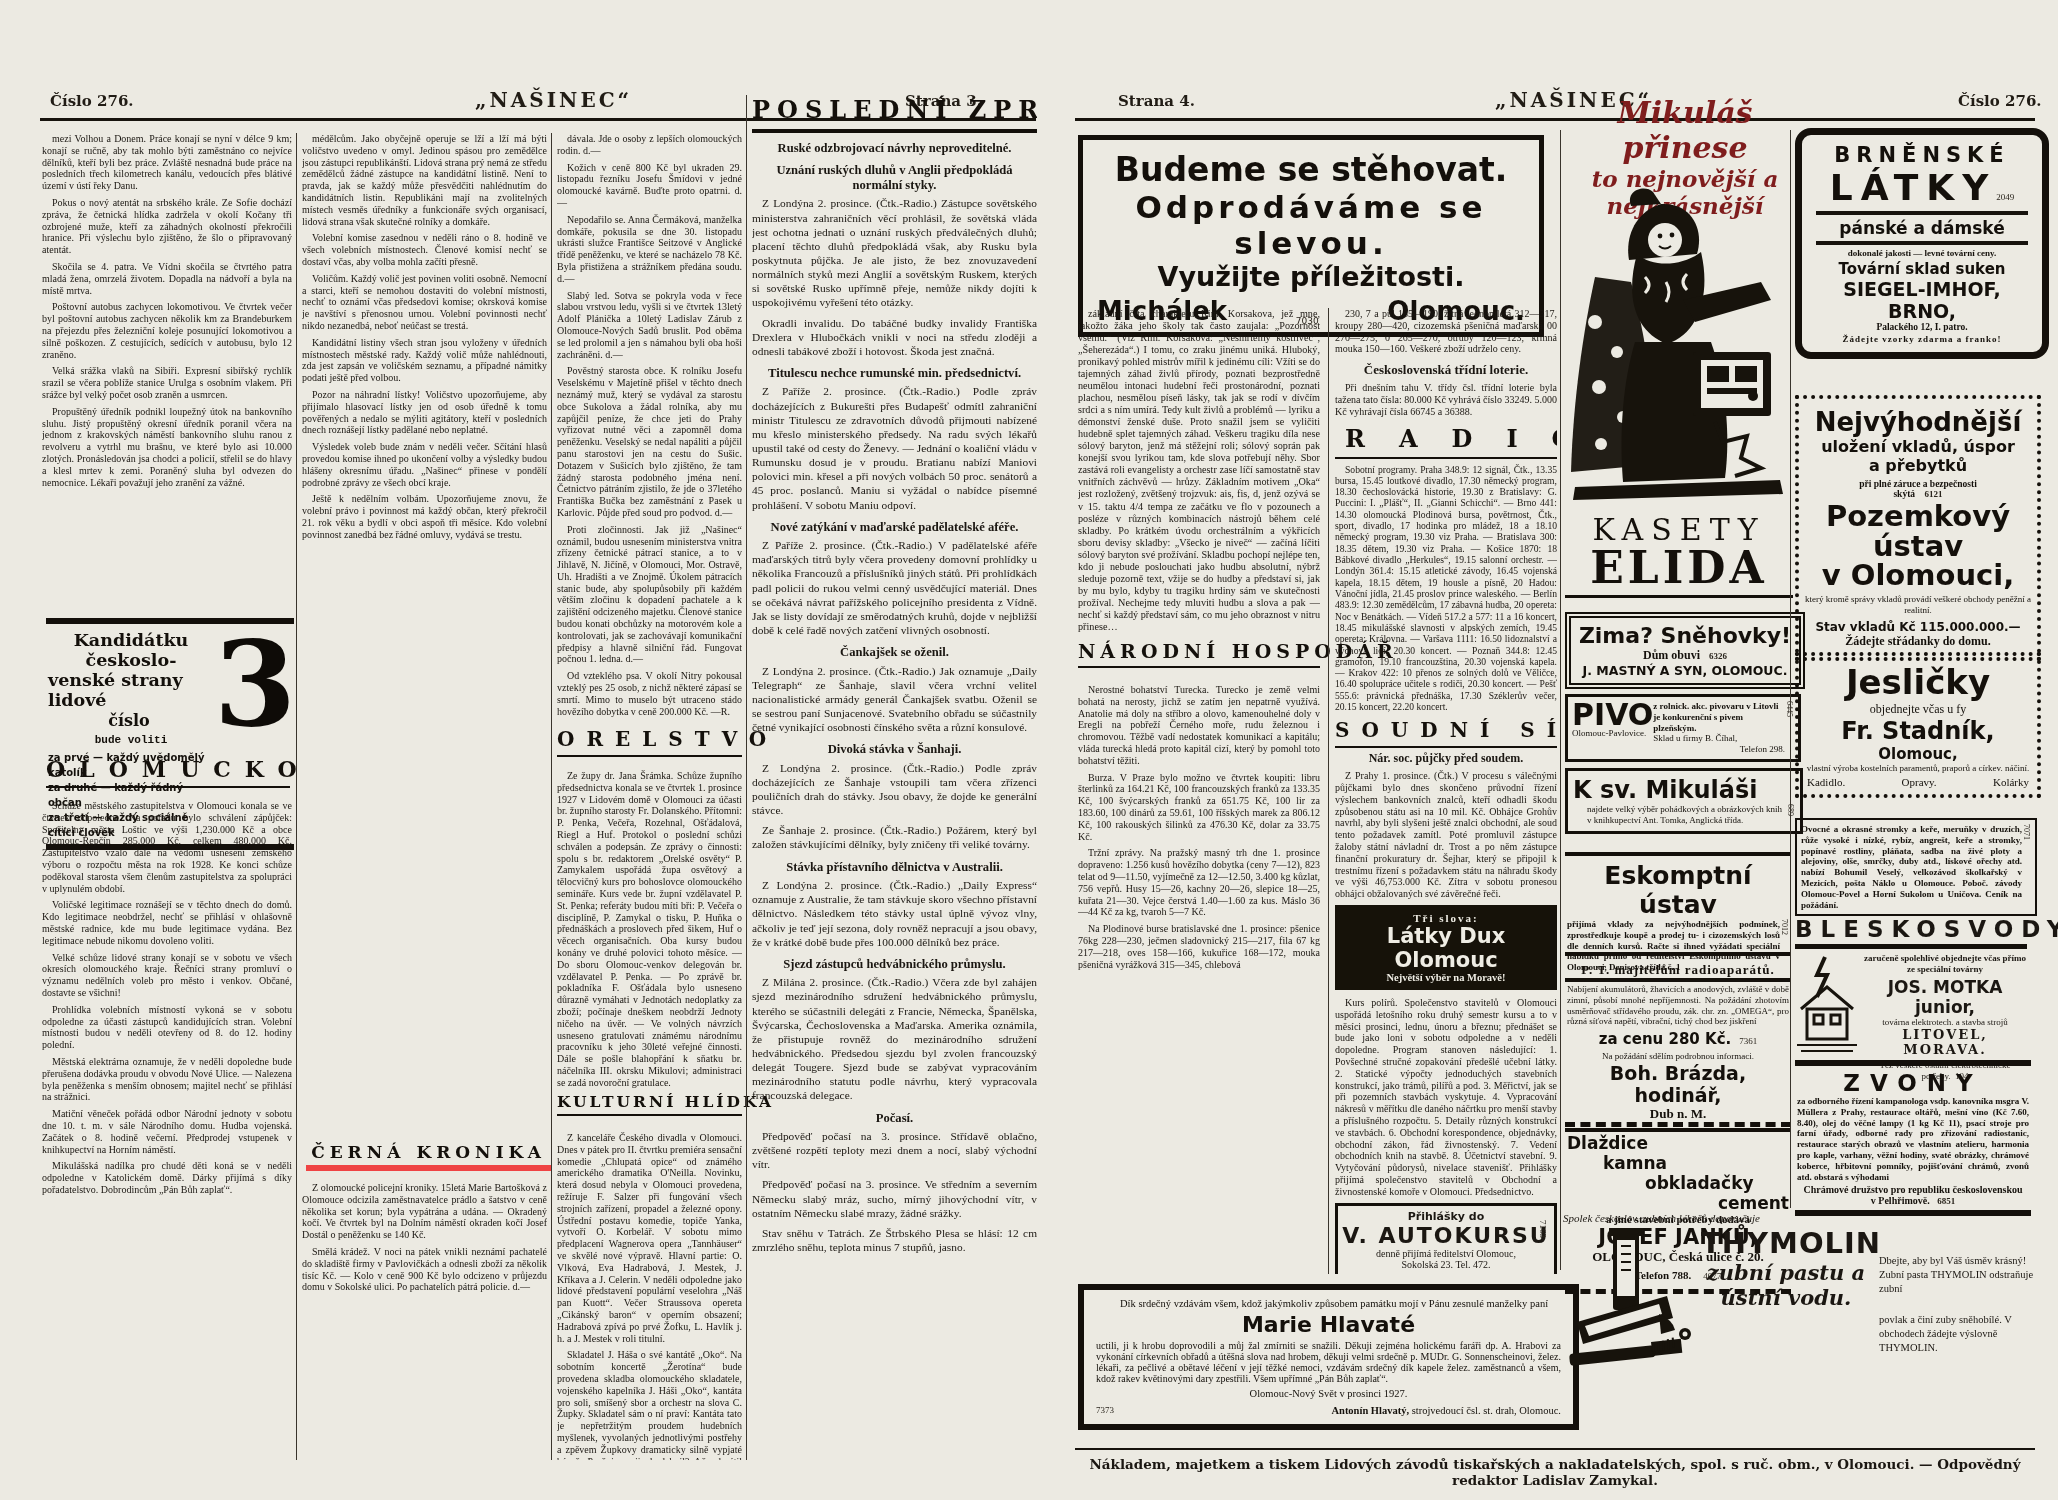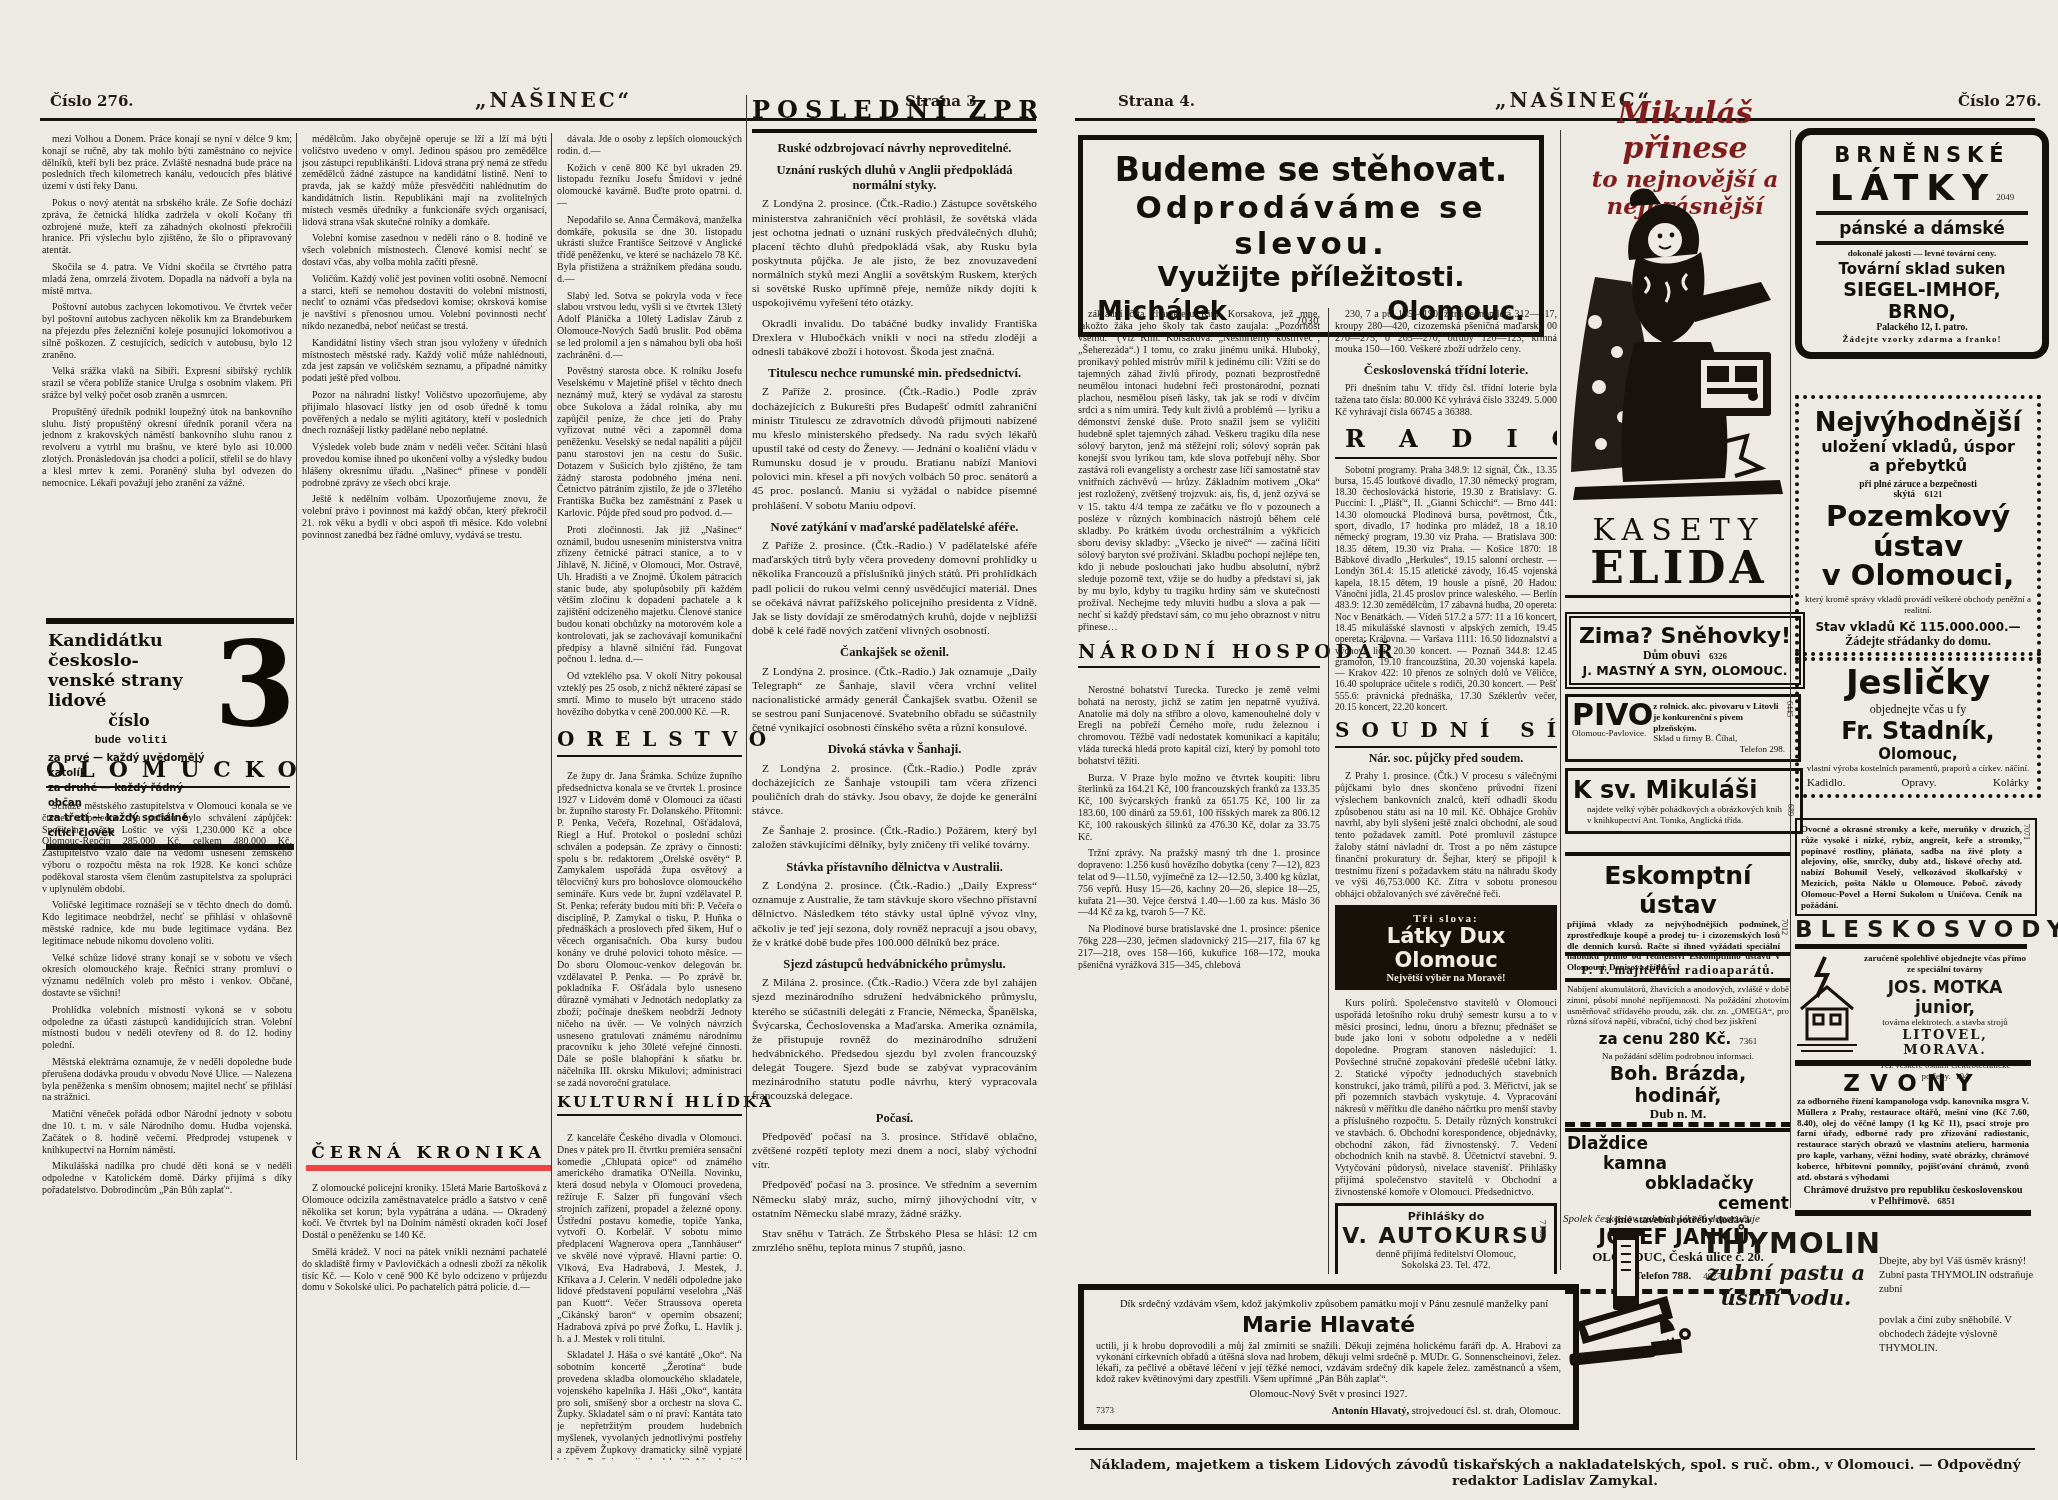--- a/index.html
+++ b/index.html
@@ -34,21 +34,21 @@
   <p class="p">Pokus o nový atentát na srbského krále. Ze Sofie dochází zpráva, že četnická hlídka zadržela v okolí Kočany tři ozbrojené muže, kteří za záhadných okolností překročili hranice. Při výslechu bylo zjištěno, že šlo o připravovaný atentát.</p>
   <p class="p">Skočila se 4. patra. Ve Vídni skočila se čtvrtého patra mladá žena, omrzelá životem. Dopadla na nádvoří a byla na místě mrtva.</p>
   <p class="p">Poštovní autobus zachycen lokomotivou. Ve čtvrtek večer byl poštovní autobus zachycen několik km za Brandeburkem na přejezdu přes železniční koleje posunující lokomotivou a silně poškozen. Z cestujících, sedících v autobusu, bylo 12 zraněno.</p>
   <p class="p">Velká srážka vlaků na Sibiři. Expresní sibiřský rychlík srazil se včera poblíže stanice Urulga s osobním vlakem. Při srážce byl velký počet osob zraněn a usmrcen.</p>
   <p class="p">Propuštěný úředník podnikl loupežný útok na bankovního sluhu. Jistý propuštěný okresní úředník poranil včera na jednom z krakovských náměstí bankovního sluhu ranou z revolveru a vytrhl mu brašnu, ve které bylo asi 10.000 zlotých. Pronásledován jsa chodci a policií, střelil se do hlavy a klesl mrtev k zemi. Poraněný sluha byl odvezen do nemocnice. Lékaři považují jeho zranění za vážné.</p>
 </div>
 
 <div class="adbox" style="left:46px;top:618px;width:244px;border-top:6px solid #14100b;border-bottom:6px solid #14100b;padding:6px 2px 4px">
   <div style="display:flex">
     <div style="flex:1">
-      <div class="sh" style="font-size:17.5px;text-align:left;white-space:normal;line-height:1.15">Kandidátku českoslo-</div>
+      <div class="sh" style="font-size:17.5px;text-align:center;white-space:normal;line-height:1.15">Kandidátku českoslo-</div>
       <div class="sh" style="font-size:17.5px;text-align:left;white-space:normal;line-height:1.15">venské strany lidové</div>
       <div class="sh" style="font-size:16px;text-align:center;line-height:1.3;padding-right:4px">číslo</div>
       <div class="ctr" style="font-weight:700;font-size:11px;margin:3px 0 4px;font-family:Liberation Mono, monospace">bude voliti</div>
       <div style="font-size:10px;font-weight:700;font-family:'DejaVu Sans',sans-serif;line-height:1.5">
         <div><span>za prvé</span> — <span>každý uvědomělý katolík</span></div>
         <div><span>za druhé</span> — <span>každý řádný občan</span></div>
         <div><span>za třetí</span> — <span>každý sociálně cítící člověk</span></div>
       </div>
     </div>
     <div style="width:78px;font-family:'DejaVu Serif',serif;font-weight:700;font-size:118px;line-height:0.92;text-align:right;color:#0e0b07">3</div>

